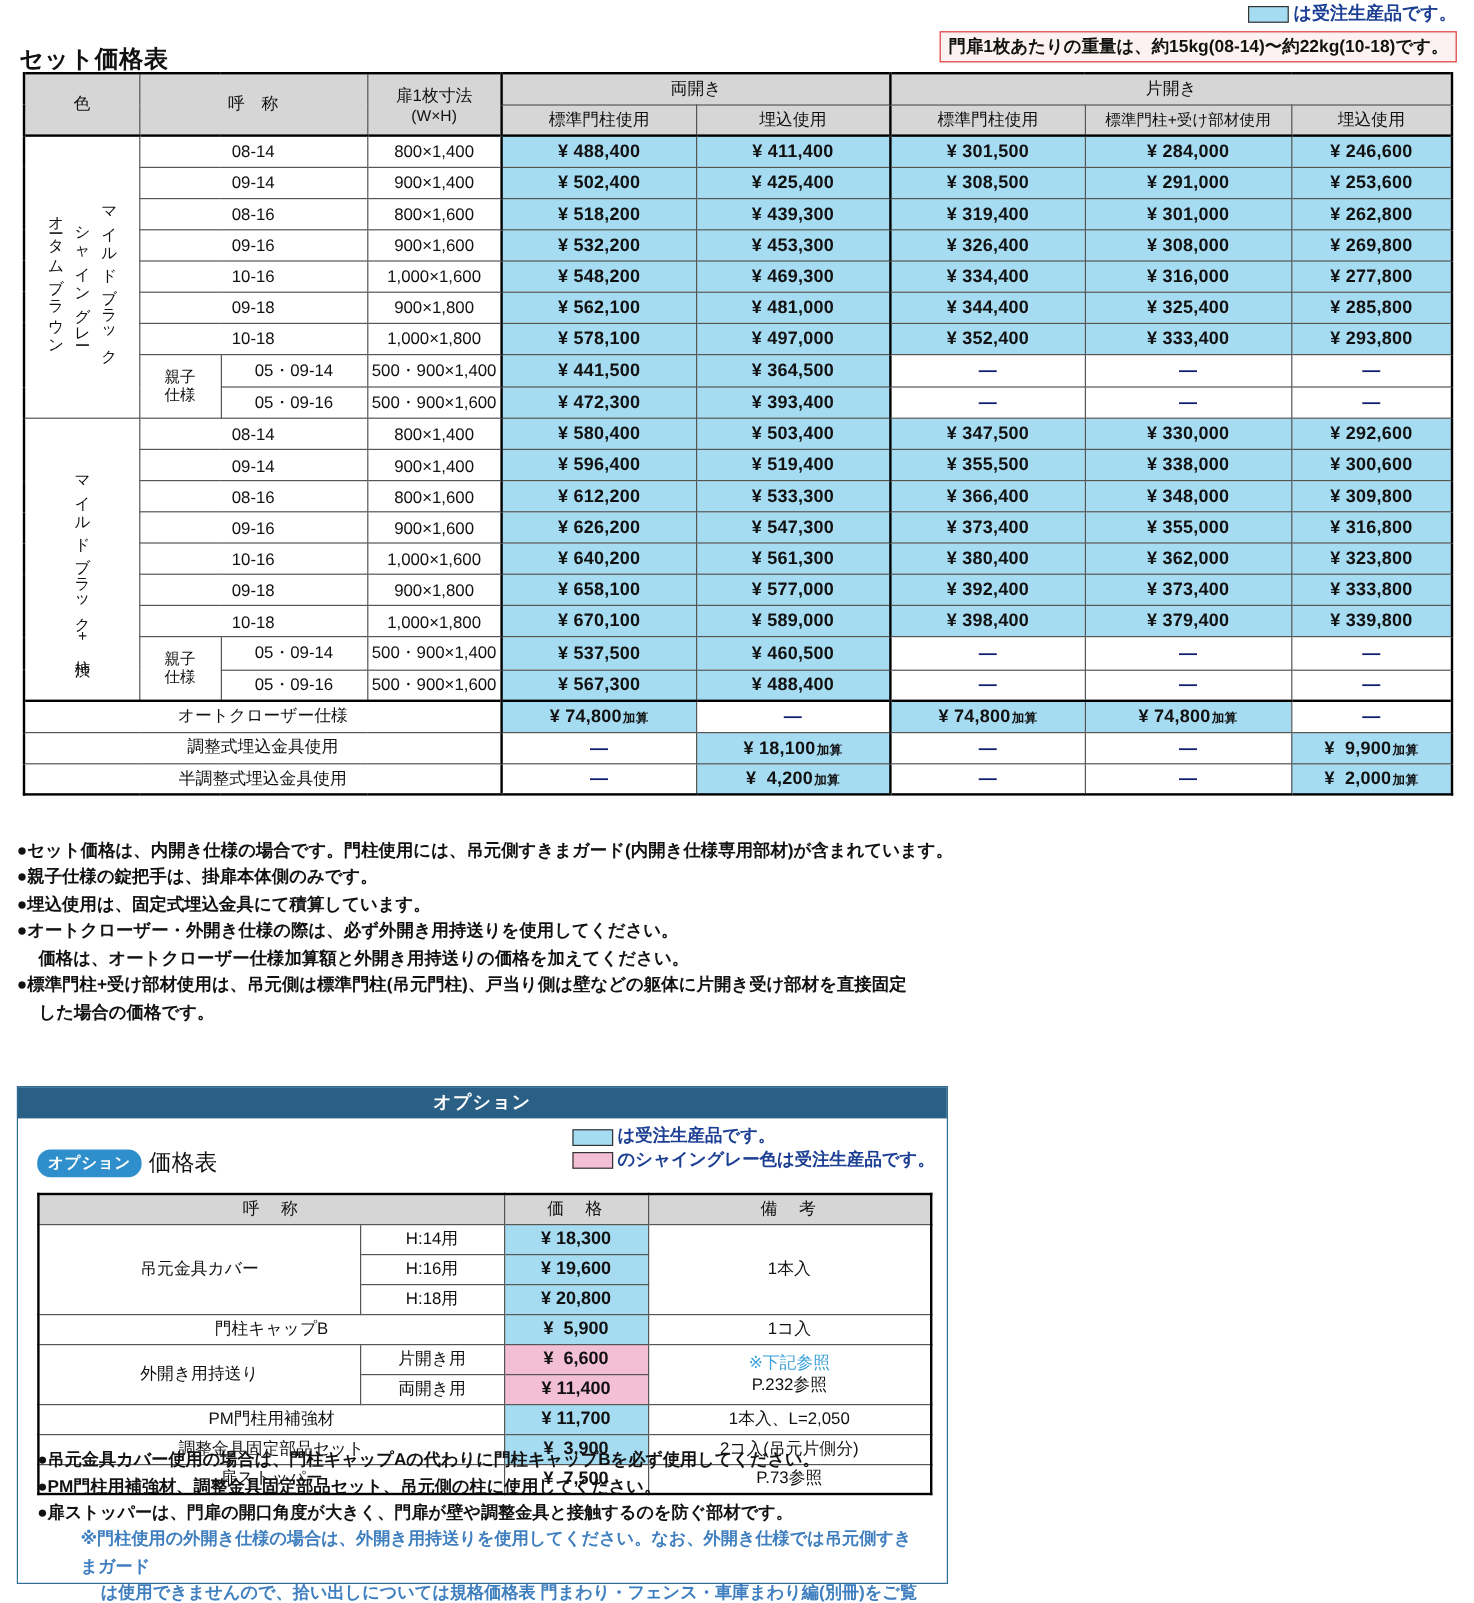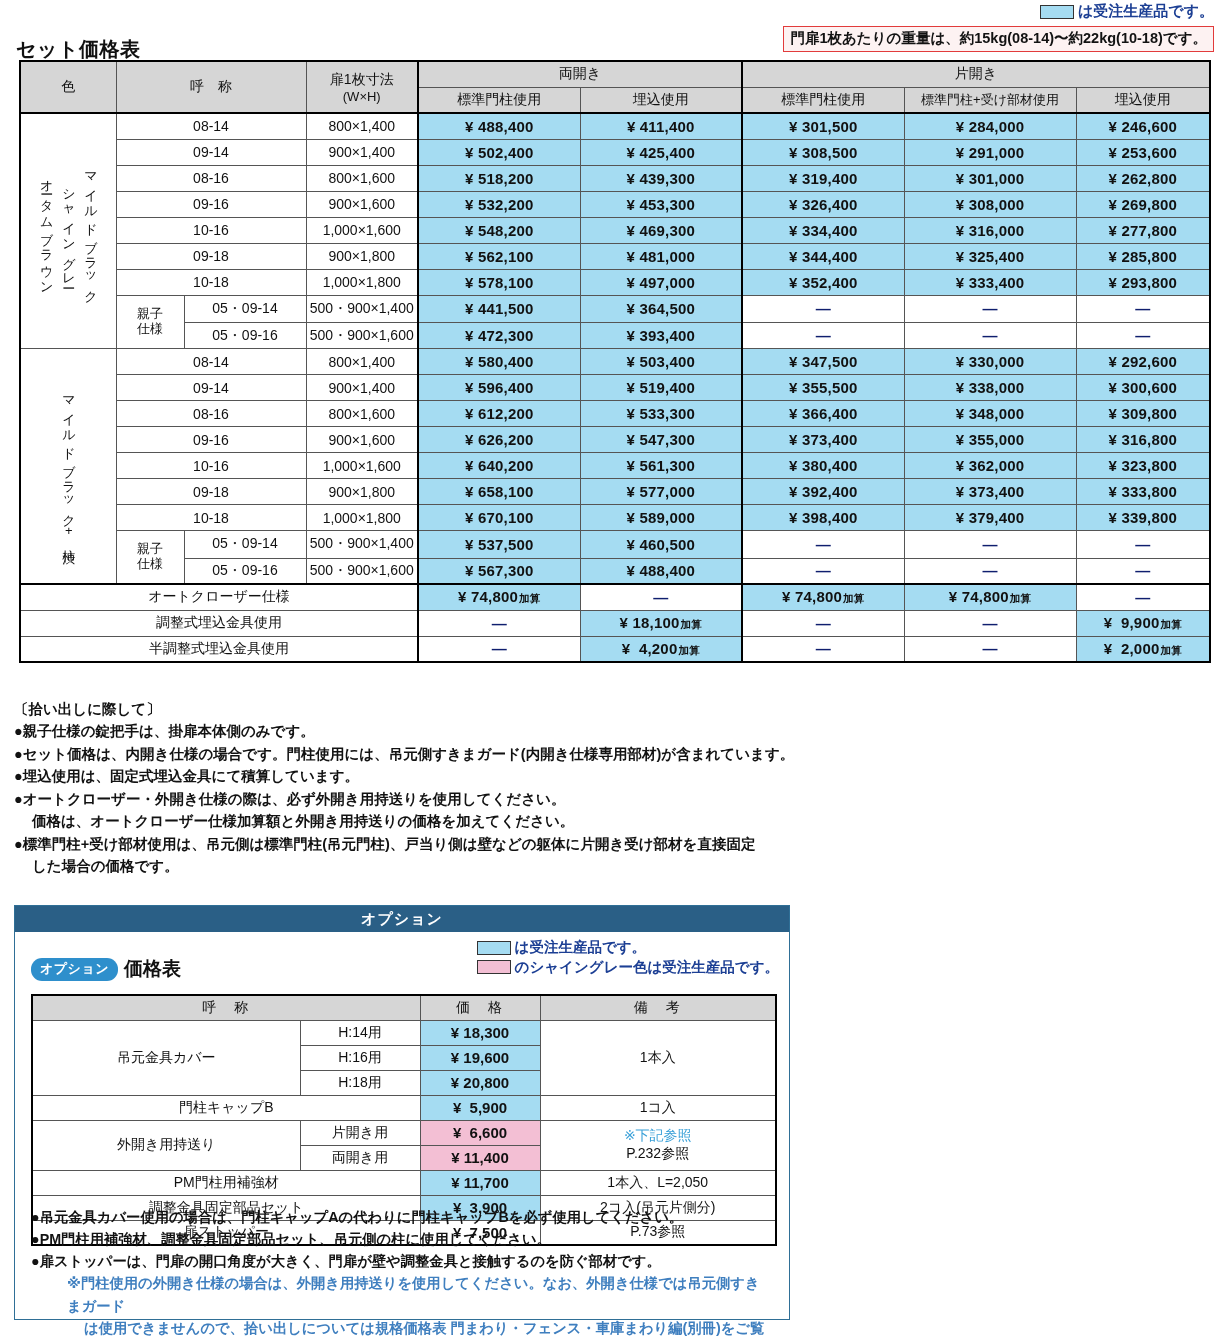--- a/index.html
+++ b/index.html
@@ -110,21 +110,21 @@
     position:relative; height:56px;
   }
   .opt-badge {
     position:absolute; left:16px; top:24px;
     display:flex; align-items:center; gap:6px;
   }
   .pill {
     background:#2e8fcc; color:#fff; font-size:13px; font-weight:700;
     border-radius:11px; padding:2px 9px 3px; letter-spacing:0.5px;
   }
-  .opt-title { font-size:19px; font-weight:700;text-align:center; }
+  .opt-title { font-size:19px; font-weight:400;text-align:center; }
   .opt-legend {
     position:absolute; right:10px; top:6px;
     font-size:14.5px; color:#1c3f94; font-weight:700; text-align:left;
     line-height:1.35;
   }
   .opt-legend div { display:flex; align-items:center; gap:4px; justify-content:flex-start; }
 
   table.opt {
     position:absolute; left:16px; top:88px; width:744px;
     border-collapse:collapse; table-layout:fixed; font-size:14px;
@@ -397,23 +397,22 @@
           <td class="price dash thickLeft thickBottom">—</td>
           <td class="price bl thickBottom"><span style="white-space: pre;">¥  4,200</span><span class="kasan">加算</span></td>
           <td class="price dash thickLeft thickBottom">—</td>
           <td class="price dash thickBottom">—</td>
           <td class="price bl thickRight thickBottom"><span style="white-space: pre;">¥  2,000</span><span class="kasan">加算</span></td>
         </tr>
       </tbody>
   </table>
 
   <div class="notes">
-    <div>〔拾い出しに際して〕</div>
+    <div>●セット価格は、内開き仕様の場合です。門柱使用には、吊元側すきまガード(内開き仕様専用部材)が含まれています。</div>
     <div>●親子仕様の錠把手は、掛扉本体側のみです。</div>
-    <div>●セット価格は、内開き仕様の場合です。門柱使用には、吊元側すきまガード(内開き仕様専用部材)が含まれています。</div>
     <div>●埋込使用は、固定式埋込金具にて積算しています。</div>
     <div>●オートクローザー・外開き仕様の際は、必ず外開き用持送りを使用してください。</div>
     <div class="ind">価格は、オートクローザー仕様加算額と外開き用持送りの価格を加えてください。</div>
     <div>●標準門柱+受け部材使用は、吊元側は標準門柱(吊元門柱)、戸当り側は壁などの躯体に片開き受け部材を直接固定</div>
     <div class="ind">した場合の価格です。</div>
   </div>
 
   <div id="option-block">
     <div id="option-bar">オプション</div>
 

